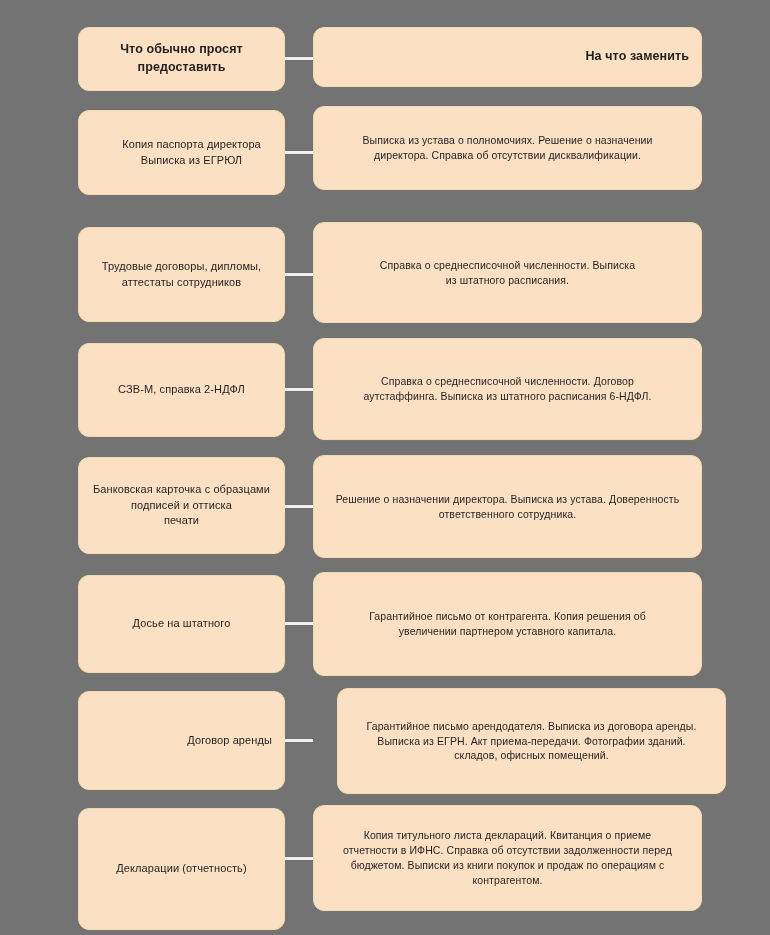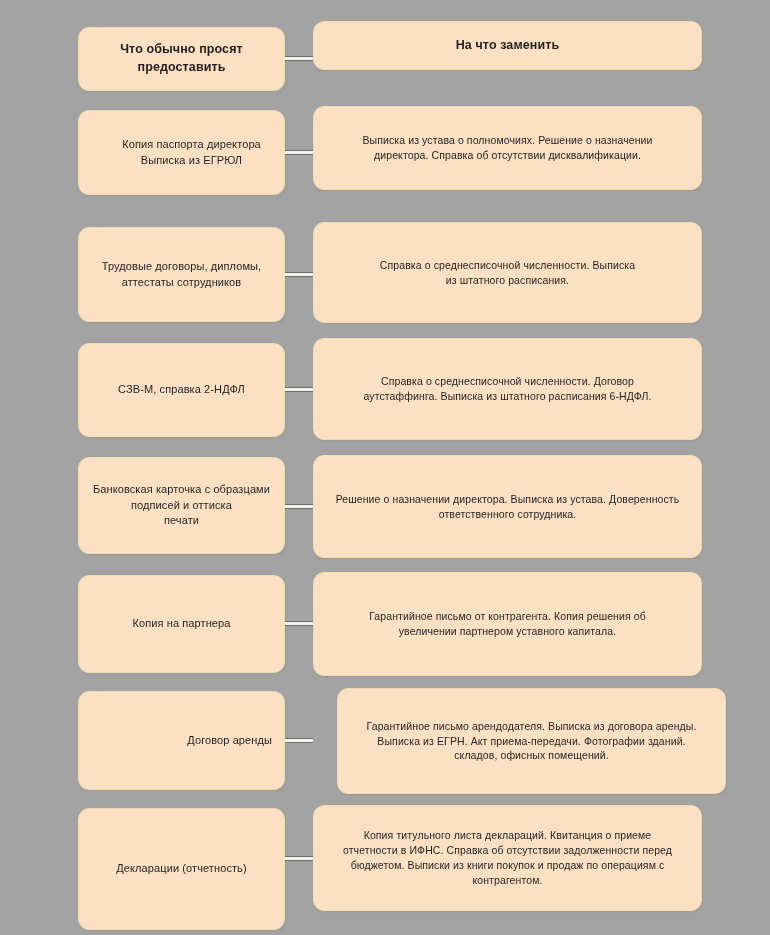--- a/index.html
+++ b/index.html
@@ -12,21 +12,21 @@
     height: 935px;
     font-family: "Liberation Sans", sans-serif;
     color: #231f20;
     overflow: hidden;
   }
 
   #diagram {
     position: relative;
     width: 770px;
     height: 935px;
-    background: #a3a3a3;
+    background: #737373;
   }
 
   .row {
     position: absolute;
     left: 0;
     width: 770px;
   }
 
   .node {
     position: absolute;
@@ -90,21 +90,21 @@
 <body>
 
 <div id="diagram">
 
   <div class="row">
     <div class="node left header" style="top:27px;height:64px;">
       <span class="txt">Что обычно просят
 предоставить</span>
     </div>
     <div class="connector" style="top:56px;"></div>
-    <div class="node right header" style="top:21px;height:49px;">
+    <div class="node right header" style="top:27px;height:60px;text-align:right;">
       <span class="txt">На что заменить</span>
     </div>
   </div>
 
   <div class="row">
     <div class="node left body-node" style="top:110px;height:85px;padding-left:32px;">
       <span class="txt">Копия паспорта директора
 Выписка из ЕГРЮЛ</span>
     </div>
     <div class="connector" style="top:150px;"></div>
@@ -145,21 +145,21 @@
     </div>
     <div class="connector" style="top:504px;"></div>
     <div class="node right body-node" style="top:455px;height:103px;">
       <span class="txt">Решение о назначении директора. Выписка из устава. Доверенность
 ответственного сотрудника.</span>
     </div>
   </div>
 
   <div class="row">
     <div class="node left body-node" style="top:575px;height:98px;">
-      <span class="txt">Копия на партнера</span>
+      <span class="txt">Досье на штатного</span>
     </div>
     <div class="connector" style="top:621px;"></div>
     <div class="node right body-node" style="top:572px;height:104px;">
       <span class="txt">Гарантийное письмо от контрагента. Копия решения об
 увеличении партнером уставного капитала.</span>
     </div>
   </div>
 
   <div class="row">
     <div class="node left body-node" style="top:691px;height:99px;text-align:right;">

